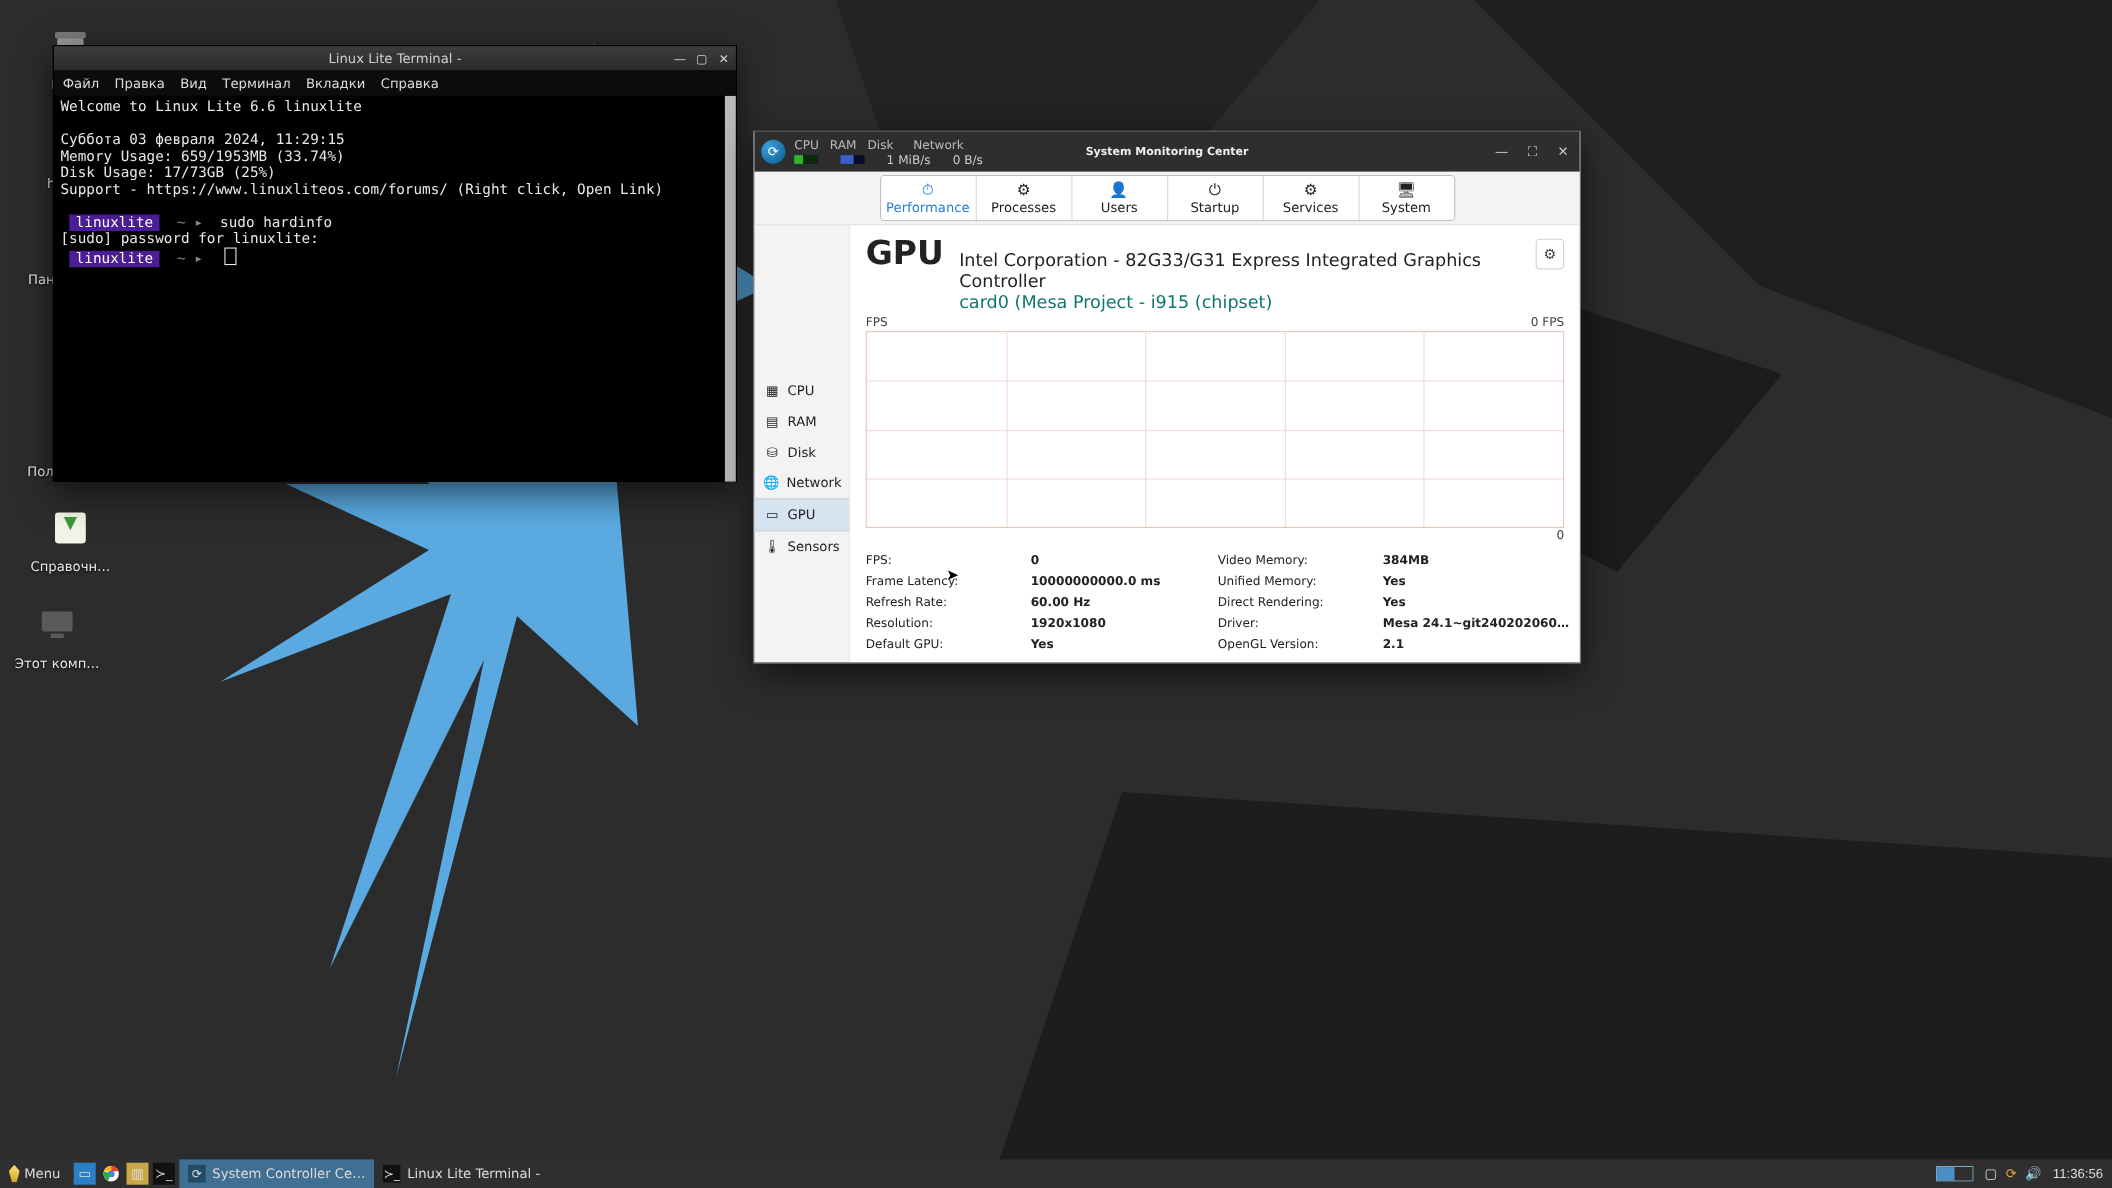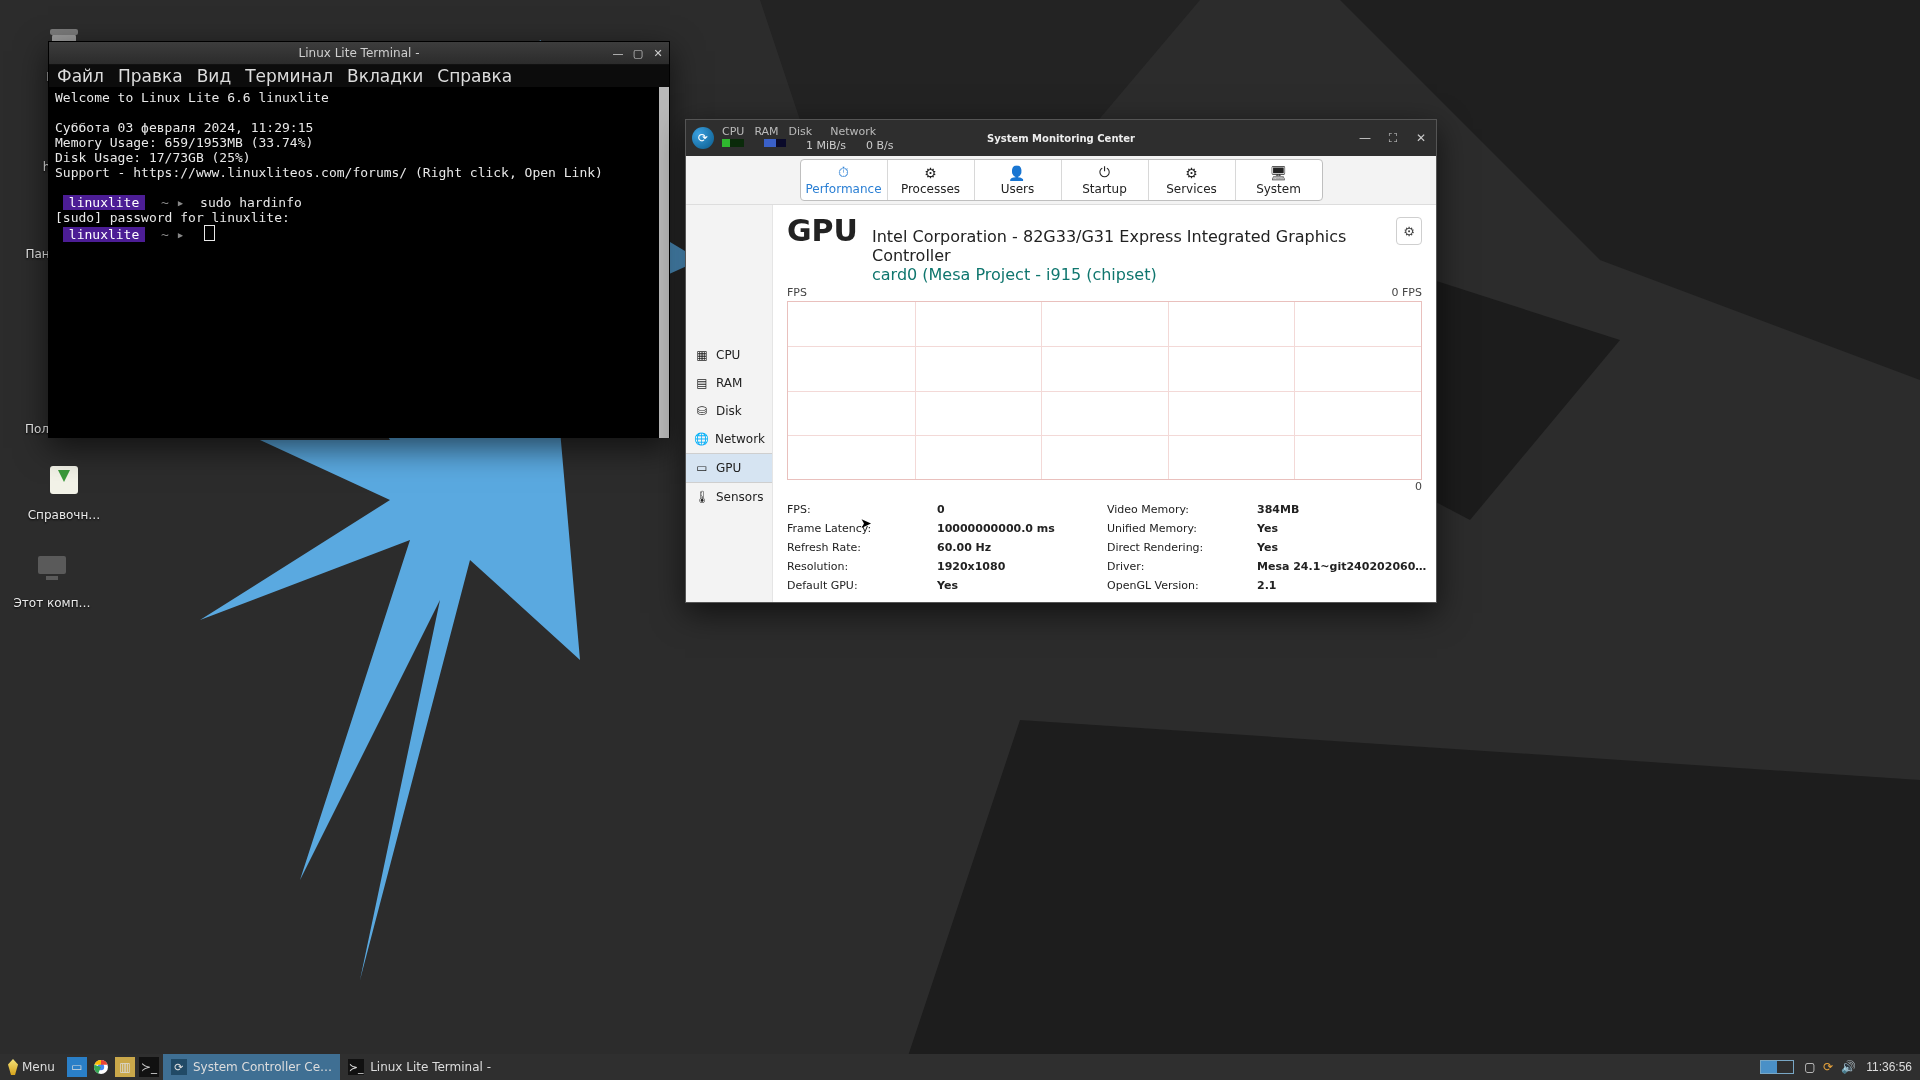--- a/index.html
+++ b/index.html
@@ -8,21 +8,21 @@
   .bg-vectors svg{width:100%;height:100%}
   
   .desktop{position:absolute;inset:0}
   .dicon{position:absolute;width:88px;text-align:center;color:#eaeaea;font-size:12px;text-shadow:0 1px 2px #000}
   .dicon .glyph{width:48px;height:48px;margin:0 auto 4px;display:flex;align-items:center;justify-content:center}
   
   .term{position:absolute;left:48px;top:41px;width:620px;height:395px;background:#000;border:1px solid #000;box-shadow:0 10px 30px rgba(0,0,0,.6)}
   .term-titlebar{height:22px;background:linear-gradient(#3d3d3d,#2b2b2b);display:flex;align-items:center;justify-content:center;color:#cfcfcf;font-size:12px;position:relative;border-bottom:1px solid #111}
   .term-btns{position:absolute;right:4px;top:0;height:22px;display:flex;align-items:center;gap:6px}
   .term-btns span{width:14px;height:14px;display:flex;align-items:center;justify-content:center;color:#cfcfcf;font-size:11px;cursor:pointer}
-  .term-menubar{height:22px;display:flex;gap:14px;padding:0 8px;align-items:center;color:#ddd;font-size:17px;background:#0c0c0c}
+  .term-menubar{height:22px;display:flex;gap:14px;padding:0 8px;align-items:center;color:#ddd;font-size:12px;background:#0c0c0c}
   .term-menubar span{cursor:pointer}
   .term-body{position:relative;padding:4px 6px;font-family:"DejaVu Sans Mono",monospace;font-size:13px;line-height:1.15;color:#e8e8e8;white-space:pre;height:calc(100% - 44px);box-sizing:border-box;overflow:hidden}
   .term-scroll{position:absolute;right:0;top:0;bottom:0;width:10px;background:#b8b8b8}
   .term-badge{background:#4c1d95;color:#fff;padding:0 6px}
   .term-sep{color:#888}
   .cursor{display:inline-block;width:9px;height:14px;border:1px solid #e8e8e8;margin-left:4px;vertical-align:-2px}
   
   .smc{position:absolute;left:685px;top:119px;width:750px;height:482px;background:#fff;border:1px solid #555;box-shadow:0 10px 30px rgba(0,0,0,.6);display:flex;flex-direction:column}
   .smc-titlebar{height:36px;background:#2e2e2e;color:#ddd;display:flex;align-items:center;font-size:11px;position:relative}
   .smc-title{position:absolute;left:0;right:0;text-align:center;font-size:10px;font-weight:700;color:#eee;pointer-events:none}
@@ -194,21 +194,21 @@
 <div class="smc">
   <div class="smc-titlebar">
     <div class="smc-appicon">⟳</div>
     <div class="smc-mini">
       <div class="smc-mini-top">
         <span>CPU</span>
         <span>RAM</span>
         <span>Disk</span>
         <span style="margin-left:8px">Network</span>
       </div>
-      <div style="display:flex;gap:20px;">
+      <div style="display:flex;gap:20px;align-items:center">
         <span class="mini-bar" style="width:22px;background:#0a2a0a">
             <i style="width:35%;background:#2fb82f"></i>
           </span>
         <span class="mini-bar" style="width:22px;background:#0a0a2a">
             <i style="width:55%;background:#3a60c8"></i>
           </span>
         <span style="color:#ccc">1 MiB/s</span>
         <span style="color:#ccc">0 B/s</span>
       </div>
     </div>

